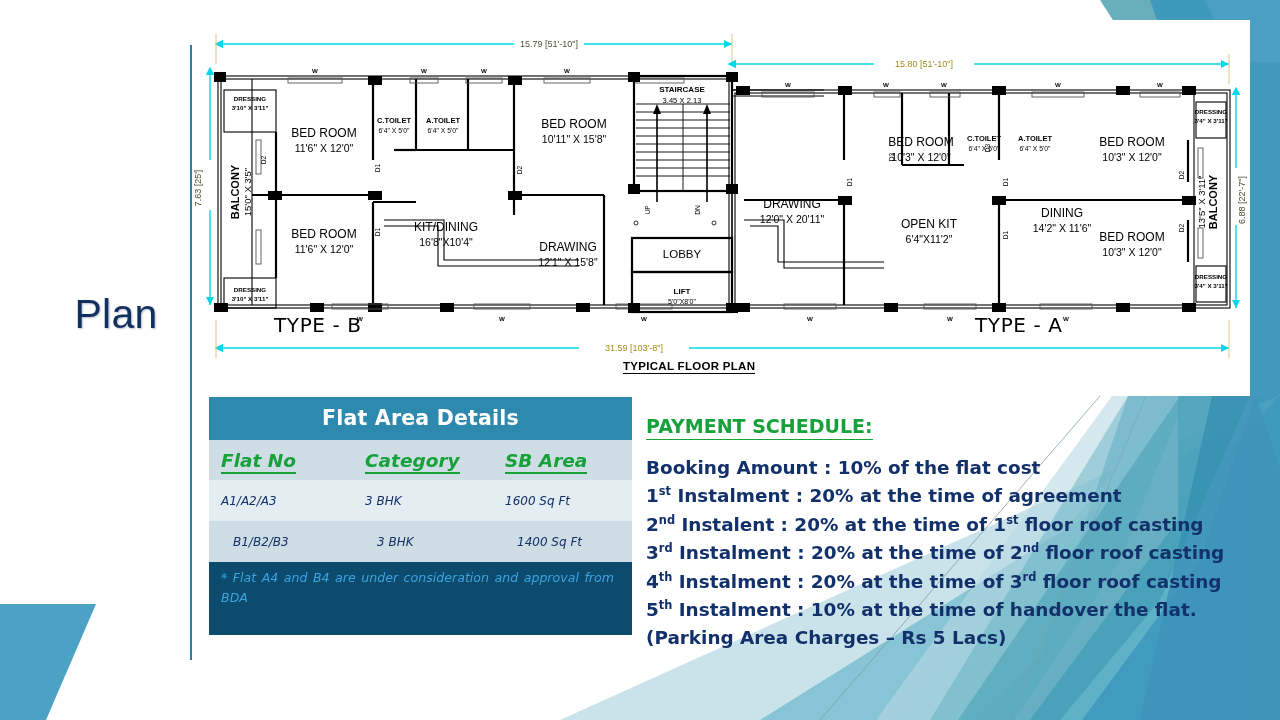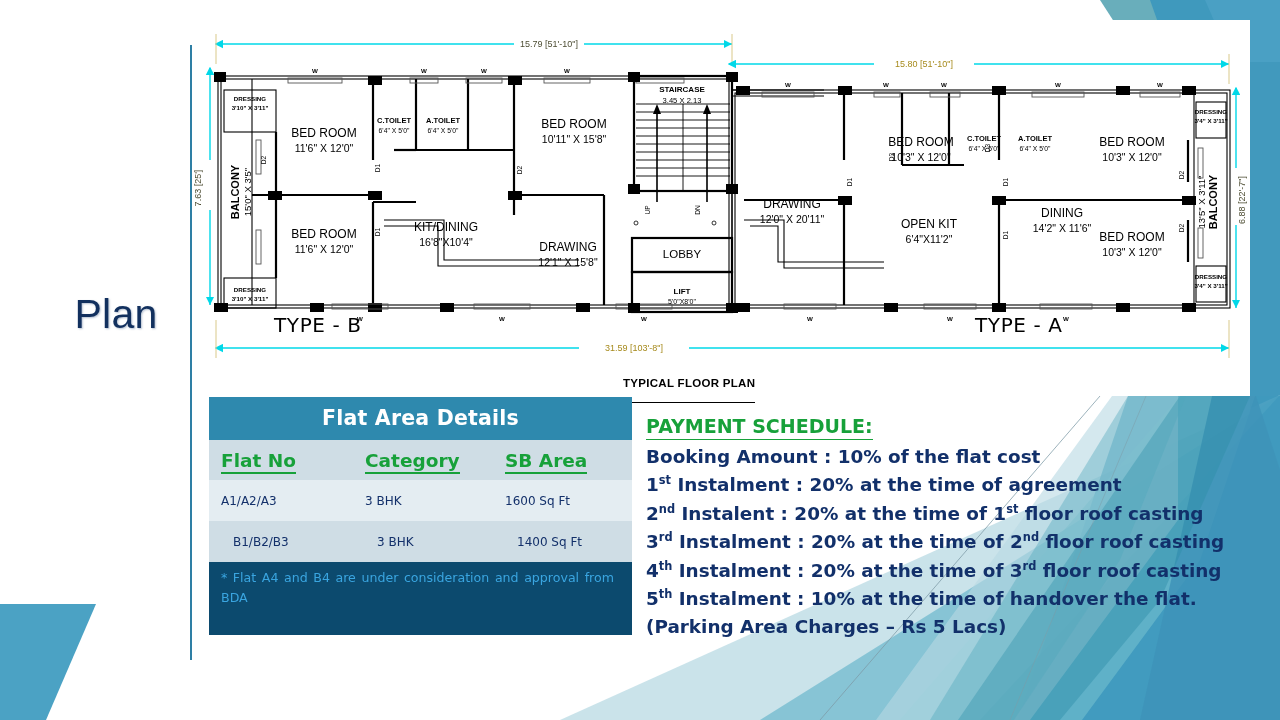--- a/index.html
+++ b/index.html
@@ -43,41 +43,42 @@
   
   .type-label {
     position: absolute; z-index: 6;
     font-size: 20px; color: #000; letter-spacing: .6px;
     font-family: "DejaVu Sans", sans-serif;
   }
   #type-b-label { left: 274px; top: 313px; }
   #type-a-label { left: 975px; top: 313px; }
 
   #plan-caption {
-    position: absolute; left: 623px; top: 377px; z-index: 6;
+    position: absolute; left: 623px; top: 360px; z-index: 6;
     font-size: 11.5px; font-weight: bold; color: #000;
-    border-bottom: 1.6px solid #000; padding-bottom: 13px;
+    border-bottom: 1.6px solid #000; padding-bottom: 1px;
     font-family: "Liberation Sans", sans-serif;
     letter-spacing: .3px;
   }
 
   
   #flat-table {
     position: absolute; left: 209px; top: 397px; width: 423px; z-index: 6;
     border-collapse: collapse; table-layout: fixed;
   }
   #flat-table caption {
     background: #2e89ae; color: #fff;
     font-size: 20.5px; font-weight: bold;
     padding: 9px 0 10px; letter-spacing: .2px;
     font-family: "DejaVu Sans", sans-serif;
   }
   #flat-table th, #flat-table td {
     padding: 9px 0 9px 12px; text-align: left; vertical-align: middle;
     font-family: "DejaVu Sans", sans-serif;
+    font-style: italic;
   }
   #flat-table thead th {
     background: #cfdde5; height: 40px;
   }
   #flat-table thead th span {
     color: #17a13a; font-size: 18.5px; font-weight: bold;
     border-bottom: 2px solid #17a13a; padding-bottom: 1px;
   }
   #flat-table tbody tr.row-a td { background: #e4edf2; }
   #flat-table tbody tr.row-b td { background: #cfdde5; padding-left: 24px; }
@@ -92,21 +93,21 @@
   .col-1 { width: 144px; } .col-2 { width: 140px; } .col-3 { width: 139px; }
 
   
   #payment-block {
     position: absolute; left: 646px; top: 415px; width: 560px; z-index: 6;
     font-family: "DejaVu Sans", sans-serif;
   }
   #payment-heading {
     color: #17a13a; font-size: 19px; font-weight: bold;
     display: inline-block; border-bottom: 1.6px solid #17a13a;
-    line-height: 1.25; margin-bottom: 3px;
+    line-height: 1.25; margin-bottom: 14px;
   }
   .pay-line {
     color: #12306a; font-size: 18.4px; font-weight: bold;
     line-height: 1.545; white-space: nowrap;
   }
   .pay-line sup { font-size: .62em; vertical-align: super; line-height: 0; }
 </style>
 </head>
 <body>
 

